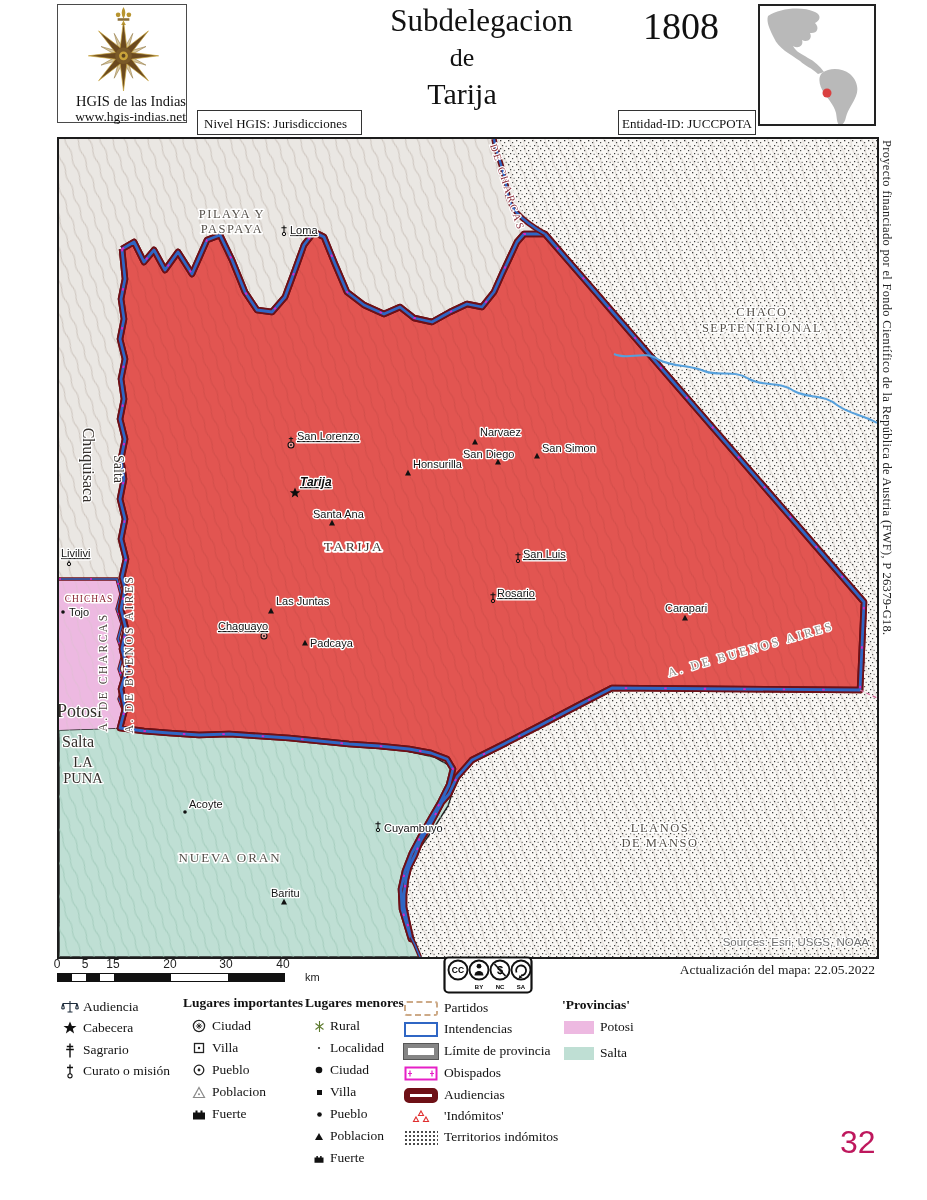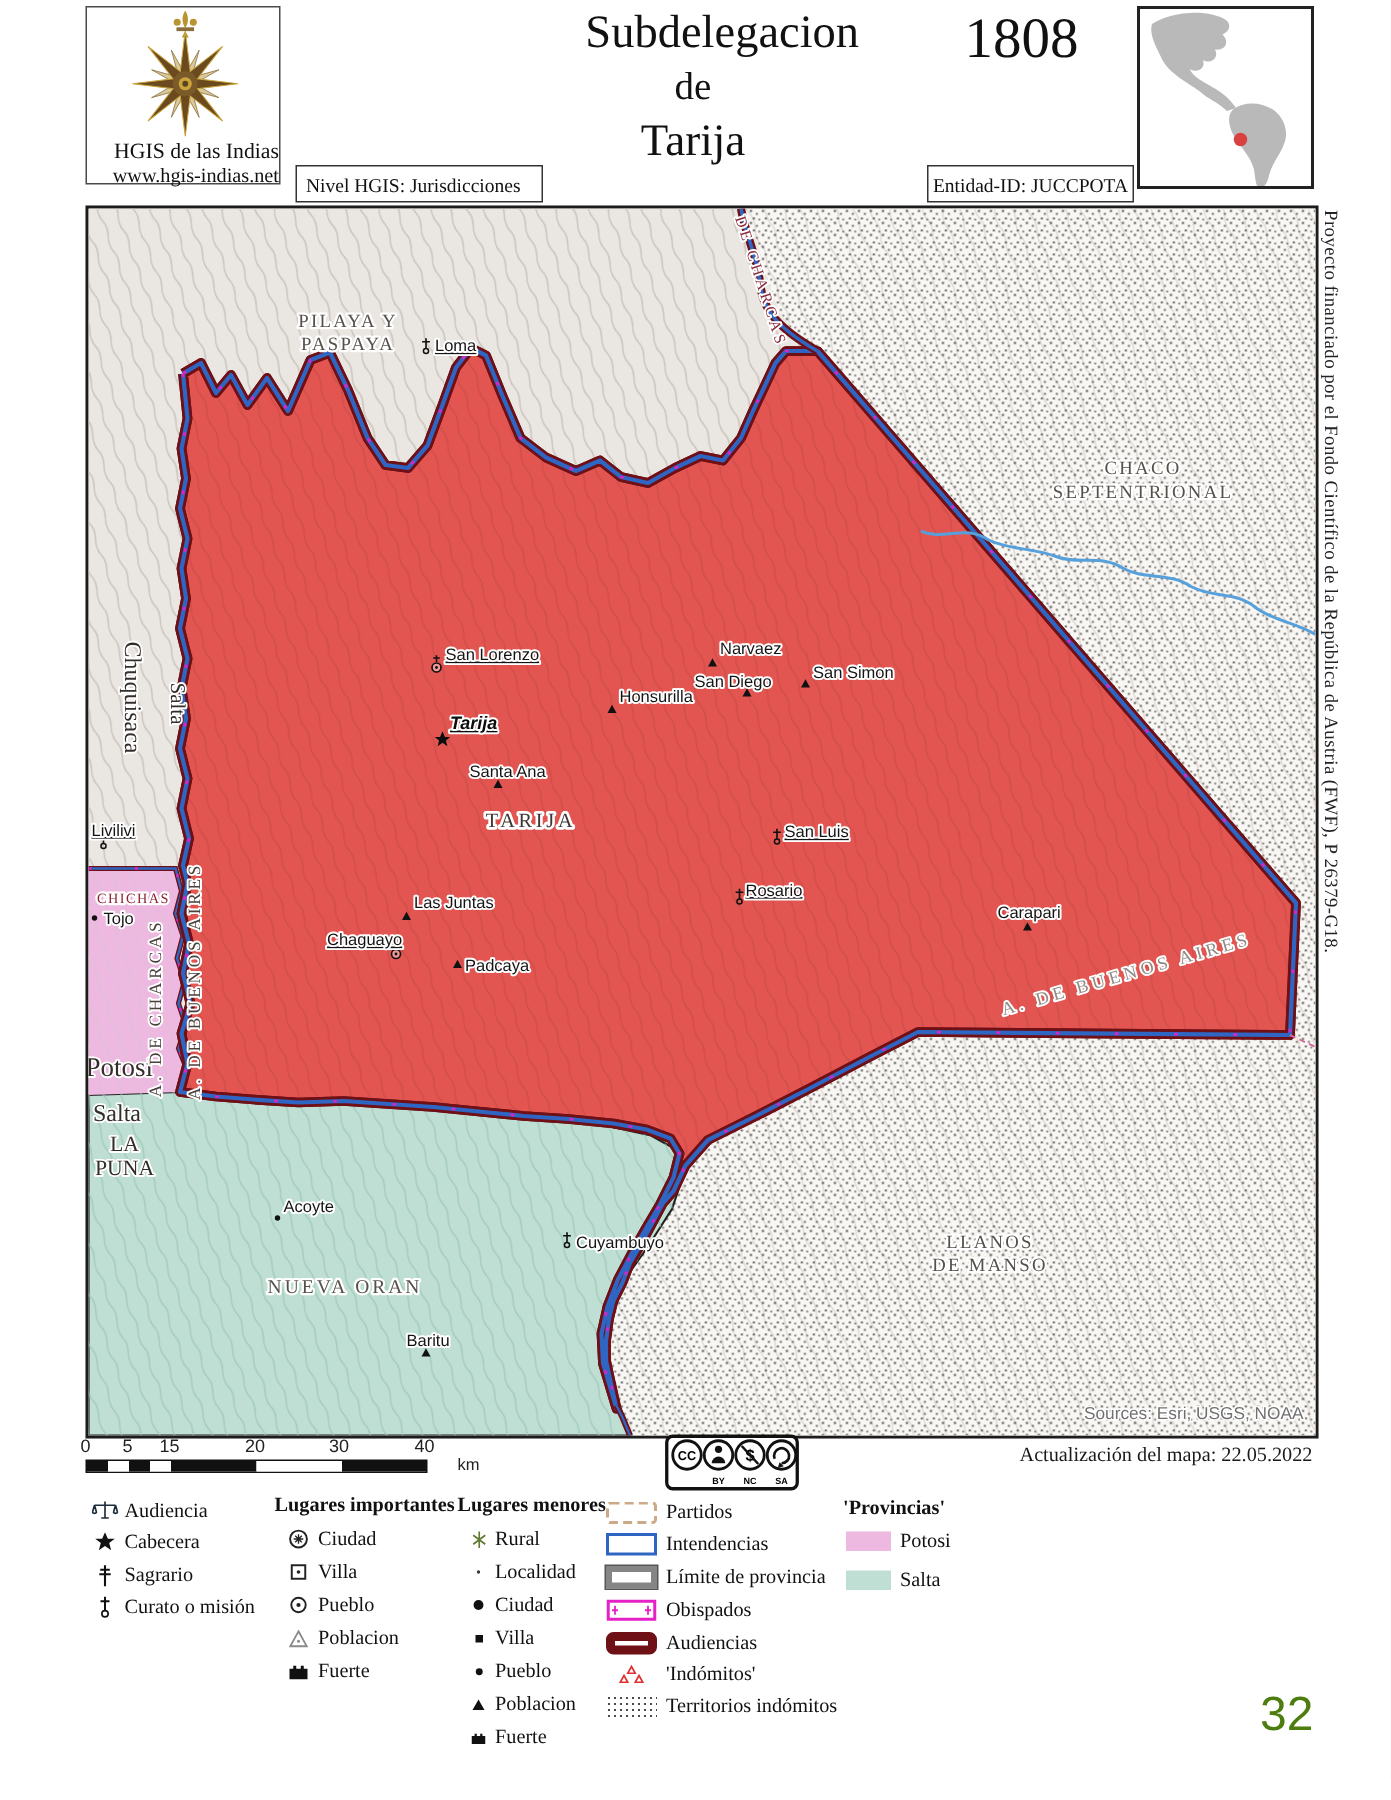--- a/index.html
+++ b/index.html
@@ -58,21 +58,21 @@
   .lg-row{position:absolute;display:flex;align-items:center;height:20px;}
   .lg-icon{width:26px;display:flex;justify-content:center;align-items:center;flex:0 0 26px;}
   .lg-icon3{width:22px;display:flex;justify-content:center;align-items:center;flex:0 0 22px;}
   .sw{width:34px;height:15px;box-sizing:border-box;flex:0 0 34px;margin-right:6px;}
   .sw-partidos{border:2px dashed #cdaa87;border-radius:3px;background:#fff;}
   .sw-intend{border:2.5px solid #2f66c4;background:#fff;}
   .sw-prov{border:4px solid #858585;outline:1px solid #555;background:#fff;}
   .sw-aud{border:6px solid #6e1016;border-radius:5px;background:#fff;}
   .sw-terr{background:radial-gradient(#4a4a4a .8px,transparent .9px);background-size:4px 4px;border:none;}
   .sw-small{width:30px;height:13px;flex:0 0 30px;margin-right:6px;}
-  #page-number{left:840px;top:1124px;font-family:"Liberation Sans",sans-serif;font-size:32px;color:#4d7c0f;}
+  #page-number{left:840px;top:1124px;font-family:"Liberation Sans",sans-serif;font-size:32px;color:#be185d;}
 </style>
 </head>
 <body>
 
 <div id="page">
 
   <div class="abs" id="logo-box">
     <svg width="125" height="86" viewBox="0 0 128 88">
       <g transform="translate(64,10)">
         <path d="M0,-8 C-2.5,-4 -2.5,0 0,4 C2.5,0 2.5,-4 0,-8 Z" fill="#b89530"></path>

